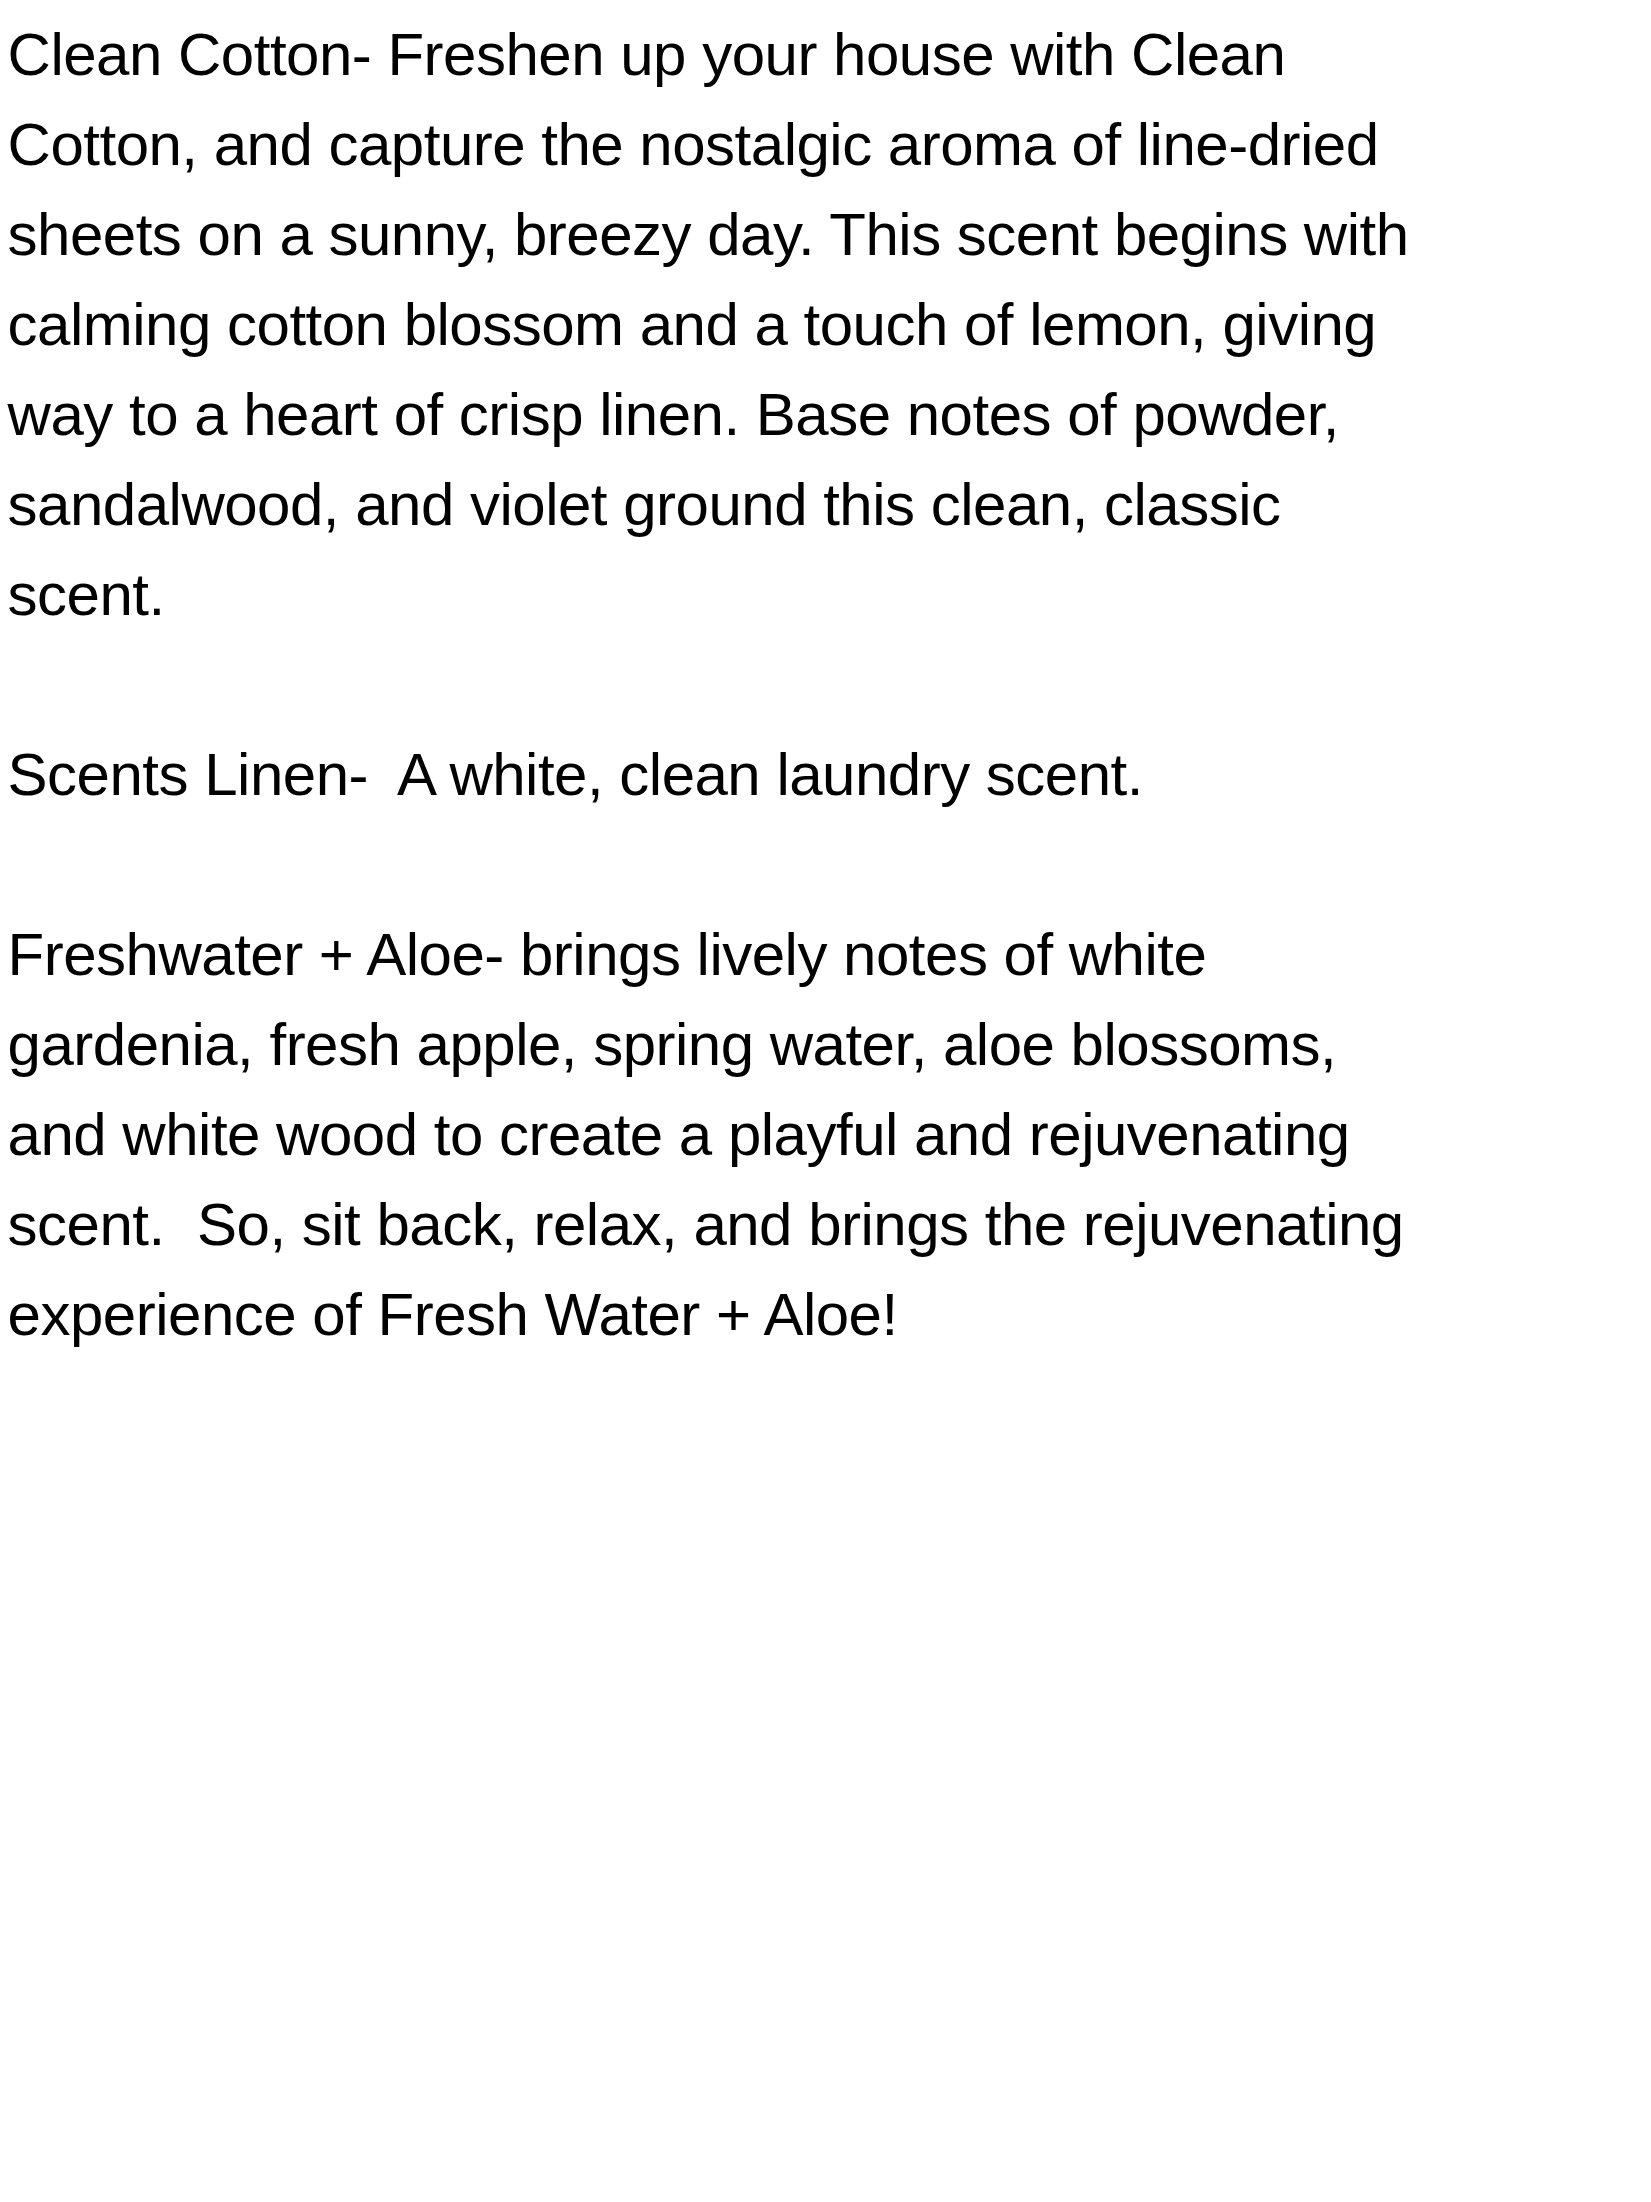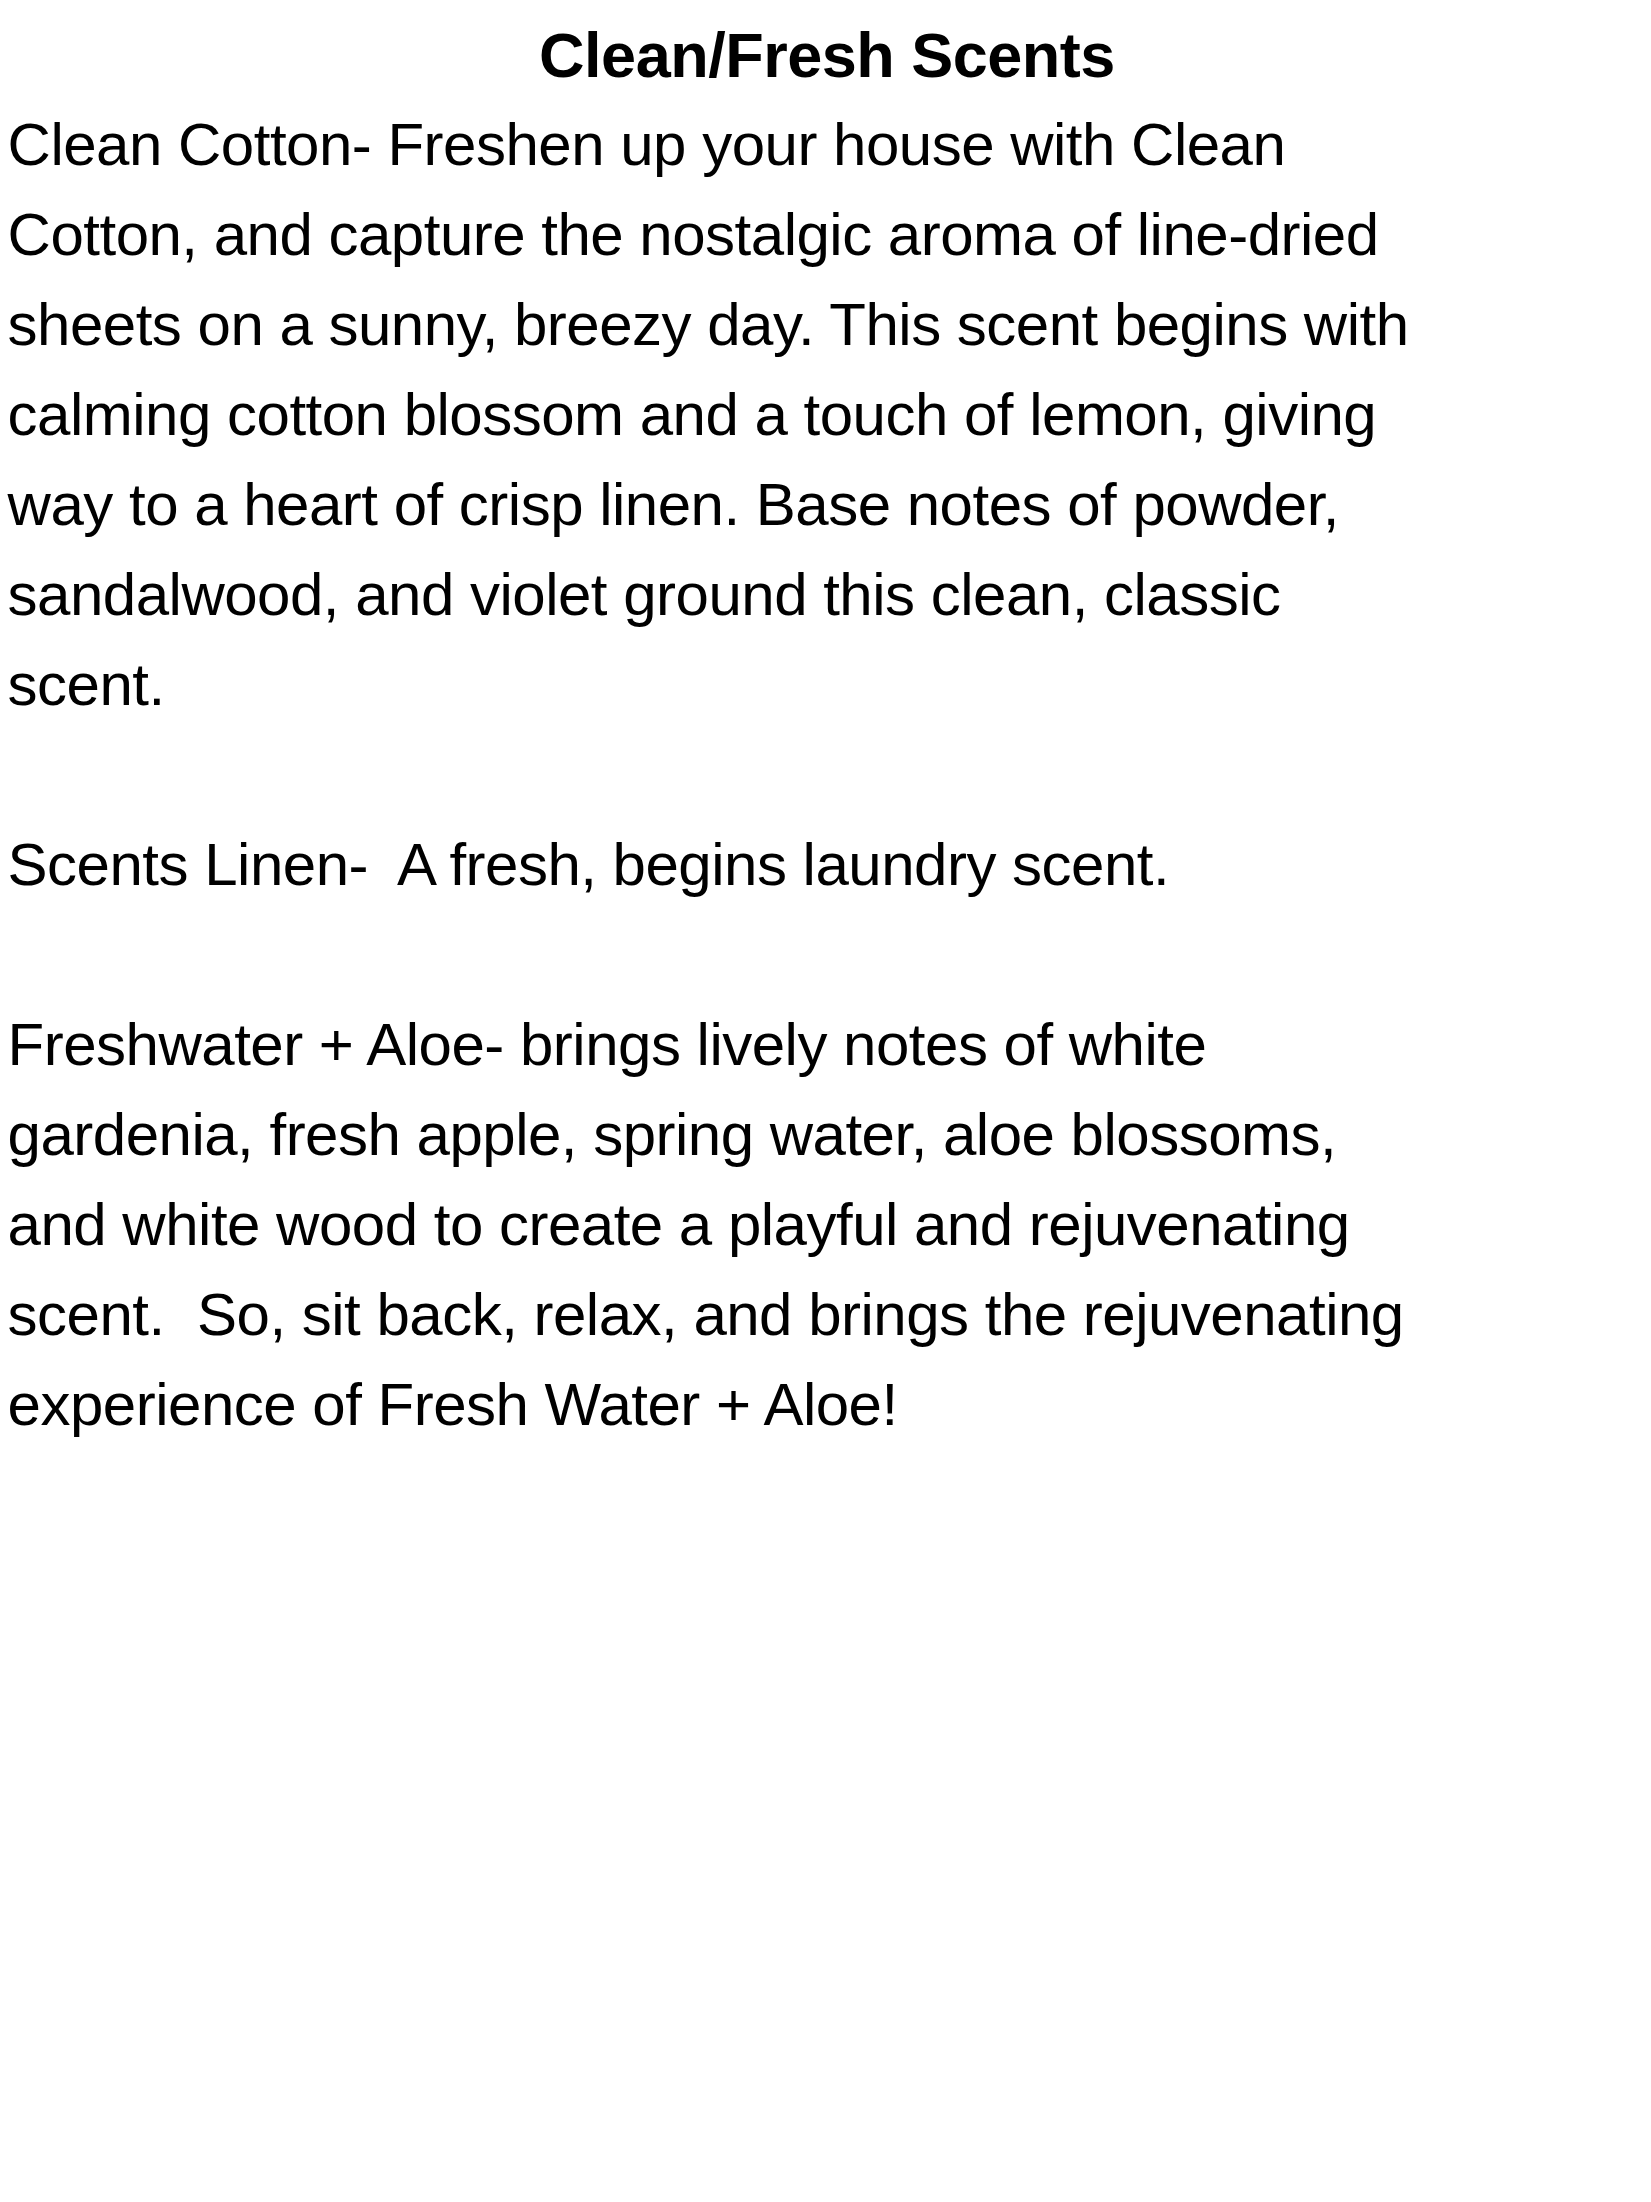--- a/index.html
+++ b/index.html
@@ -35,31 +35,30 @@
     margin-top: 90px;
   }
   .lead {
     font-weight: normal;
   }
 </style>
 </head>
 <body>
 
 <div class="doc">
-  <div class="title">Clean/Fresh Scents</div>
 
   <p class="para"><b class="lead">Clean Cotton-</b><span> Freshen up your house with Clean
 Cotton, and capture the nostalgic aroma of line-dried
 sheets on a sunny, breezy day. This scent begins with
 calming cotton blossom and a touch of lemon, giving
 way to a heart of crisp linen. Base notes of powder,
 sandalwood, and violet ground this clean, classic
 scent.</span></p>
 
-  <p class="para"><b class="lead">Scents Linen-</b><span>  A fresh, begins laundry scent.</span></p>
+  <p class="para"><b class="lead">Scents Linen-</b><span>  A white, clean laundry scent.</span></p>
 
 
   <p class="para"><b class="lead">Freshwater + Aloe-</b><span> brings lively notes of white
 gardenia, fresh apple, spring water, aloe blossoms,
 and white wood to create a playful and rejuvenating
 scent.  So, sit back, relax, and brings the rejuvenating
 experience of Fresh Water + Aloe!</span></p>
 </div>
 
 

